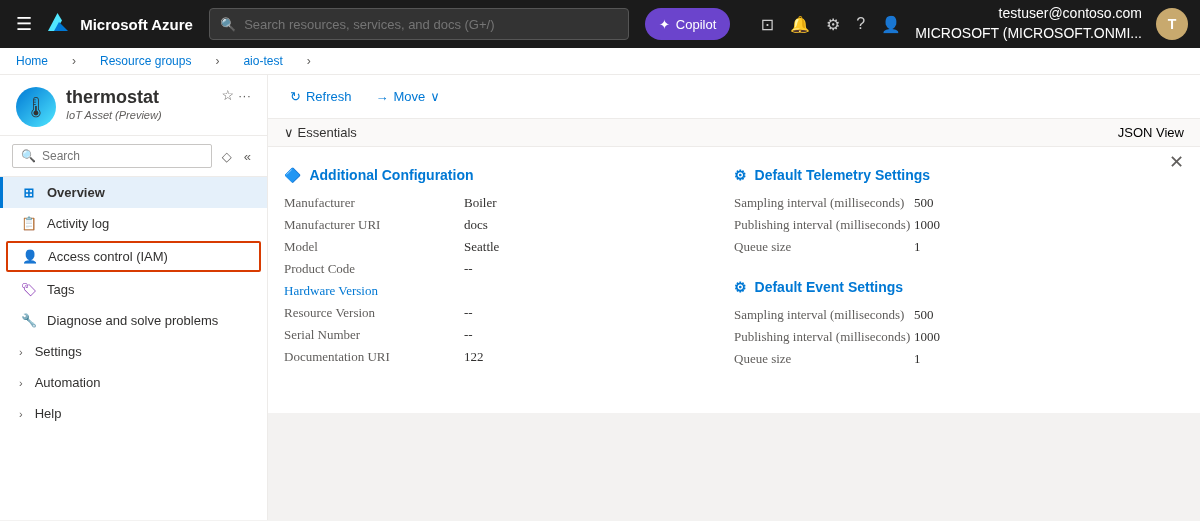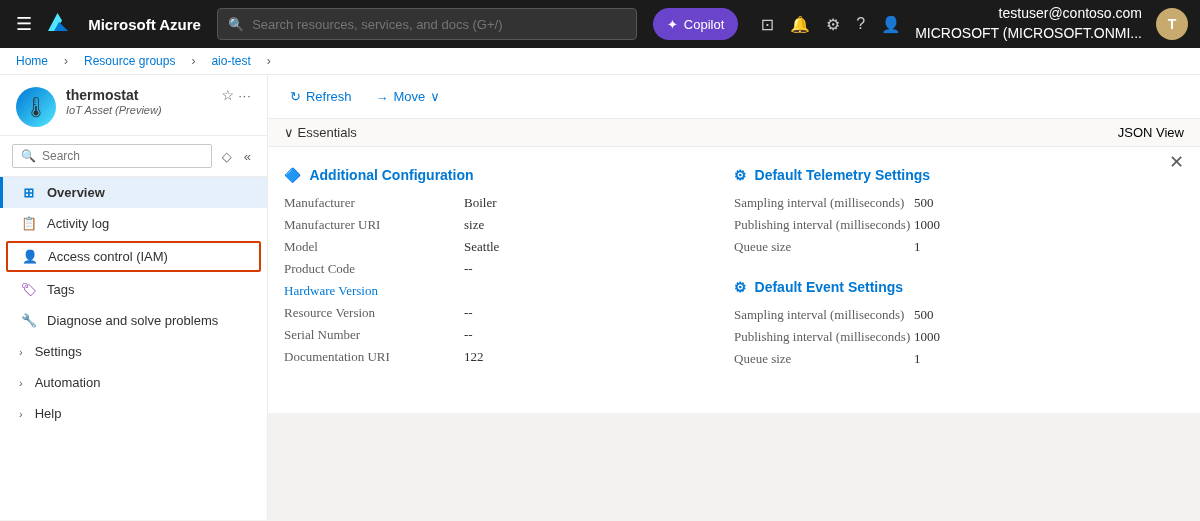--- a/index.html
+++ b/index.html
@@ -9,21 +9,21 @@
     .top-nav {
       background: #1b1b1b;
       height: 48px;
       display: flex;
       align-items: center;
       padding: 0 12px;
       gap: 8px;
     }
     .hamburger { color: #fff; font-size: 18px; cursor: pointer; padding: 4px; }
     .azure-logo {
-      display: flex; align-items: center; gap: 16px;
+      display: flex; align-items: center; gap: 8px;
       color: #fff; font-size: 15px; font-weight: 600;
       white-space: nowrap; margin-right: 8px;
     }
     .azure-logo-icon { width: 28px; height: 28px; }
     .search-bar {
       flex: 1; max-width: 420px;
       background: #333;
       border: 1px solid #555;
       border-radius: 4px;
       height: 32px;
@@ -43,21 +43,21 @@
     }
     .nav-icons { display: flex; align-items: center; gap: 4px; margin-left: auto; }
     .nav-icon { color: #ccc; font-size: 16px; padding: 6px; cursor: pointer; }
     .user-info { color: #fff; font-size: 14px; text-align: right; margin-right: 6px; line-height: 1.4; }
     .avatar { width: 32px; height: 32px; border-radius: 50%; background: #c8a96e; display: flex; align-items: center; justify-content: center; color: #fff; font-size: 14px; font-weight: bold; }
 
     
     .breadcrumb {
       background: #fff;
       padding: 6px 16px;
-      display: flex; align-items: center; gap: 16px;
+      display: flex; align-items: center; gap: 24px;
       font-size: 12px; color: #0078d4;
       border-bottom: 1px solid #edebe9;
     }
     .breadcrumb span { color: #605e5c; }
     .breadcrumb a { color: #0078d4; text-decoration: none; }
     .bc-sep { color: #605e5c; }
 
     
     .main-layout { display: flex; height: calc(521px - 48px - 28px); background: #f3f2f1; }
 
@@ -73,21 +73,21 @@
       padding: 12px 16px 8px;
       display: flex; align-items: flex-start; gap: 10px;
       border-bottom: 1px solid #edebe9;
     }
     .resource-icon-circle {
       width: 40px; height: 40px; border-radius: 50%;
       background: linear-gradient(135deg, #0078d4, #50e6ff);
       display: flex; align-items: center; justify-content: center;
       font-size: 20px;
     }
-    .resource-title { font-size: 14px; font-weight: 600; color: #323130; line-height: 1.2; }
+    .resource-title { font-size: 18px; font-weight: 600; color: #323130; line-height: 1.2; }
     .resource-subtitle { font-size: 11px; color: #605e5c; font-style: italic; }
     .resource-title-area { flex: 1; }
     .header-actions { display: flex; gap: 4px; align-items: center; }
     .star-btn { color: #605e5c; font-size: 14px; cursor: pointer; background: none; border: none; }
     .more-btn { color: #605e5c; font-size: 13px; cursor: pointer; background: none; border: none; }
 
     .sidebar-search {
       padding: 8px 12px;
       display: flex; align-items: center; gap: 6px;
       border-bottom: 1px solid #edebe9;
@@ -329,21 +329,21 @@
           <div class="section-title">
             <span style="color:#0078d4;">🔷</span>
             <span>Additional Configuration</span>
           </div>
           <div class="field-row">
             <span class="field-label">Manufacturer</span>
             <span class="field-value">Boiler</span>
           </div>
           <div class="field-row">
             <span class="field-label">Manufacturer URI</span>
-            <span class="field-value">size</span>
+            <span class="field-value">docs</span>
           </div>
           <div class="field-row">
             <span class="field-label">Model</span>
             <span class="field-value">Seattle</span>
           </div>
           <div class="field-row">
             <span class="field-label">Product Code</span>
             <span class="field-value">--</span>
           </div>
           <div class="field-row">

